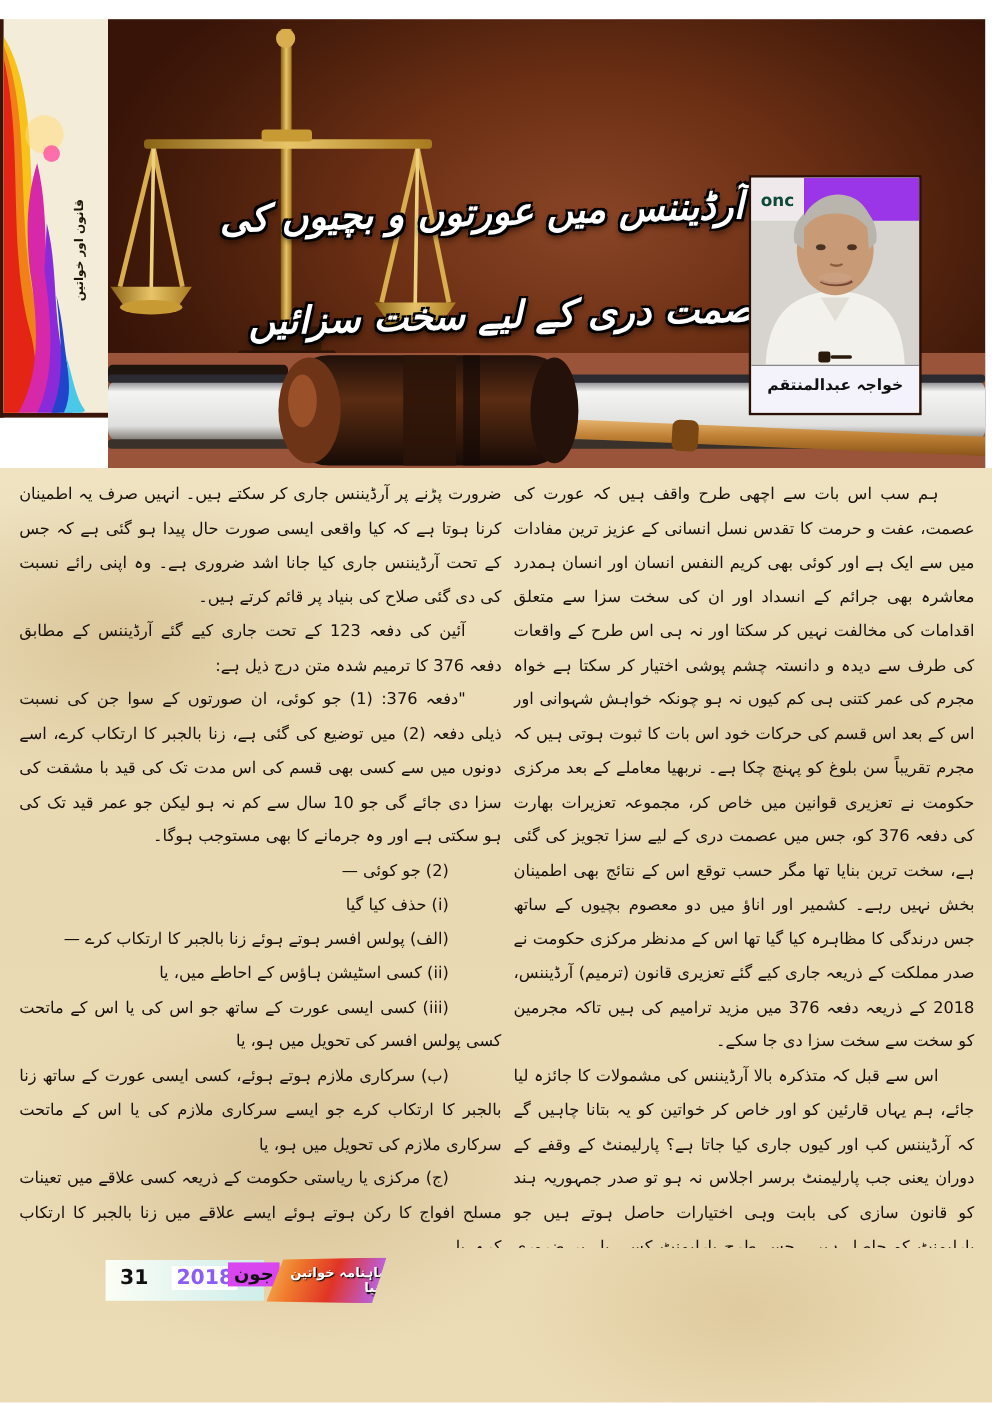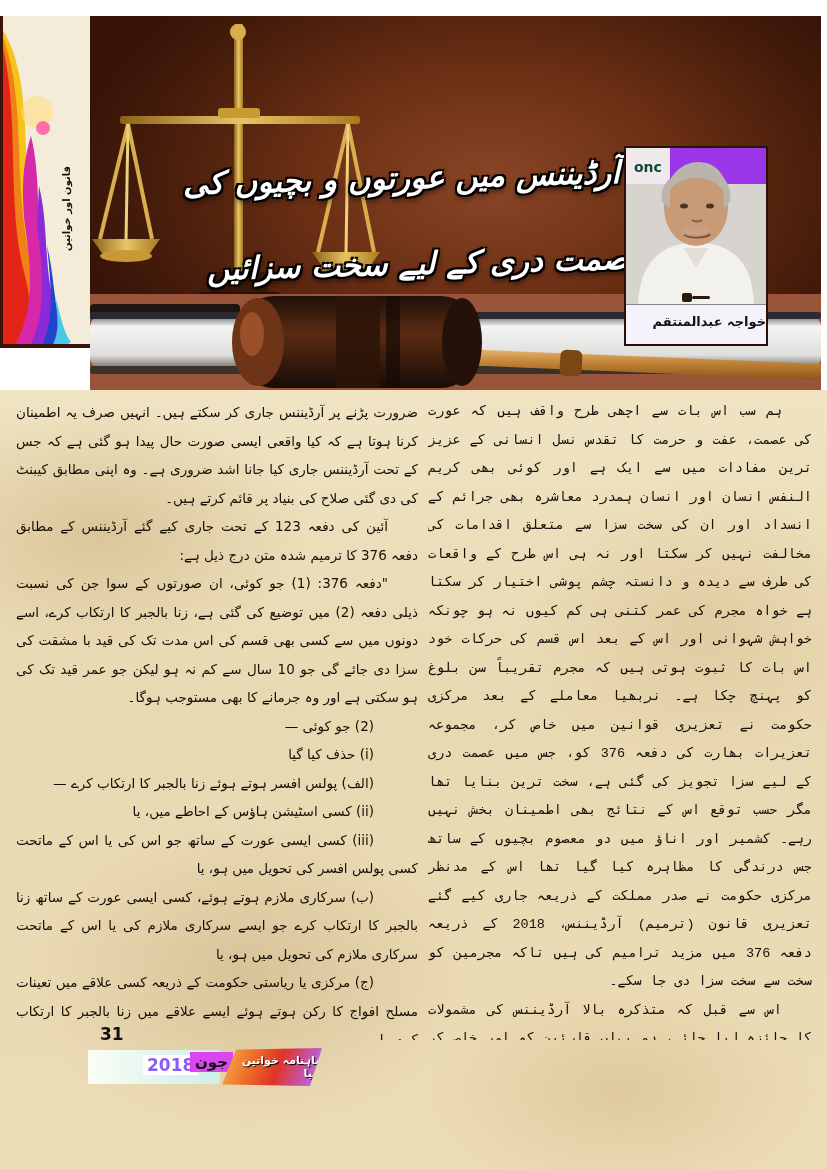--- a/index.html
+++ b/index.html
@@ -54,43 +54,43 @@
   .header-band { position:absolute; left:0; bottom:0; width:731px; height:96px; }
 
   
   .author {
     position:absolute; right:55px; top:96px; width:140px; height:196px;
     background:#dad6d2; box-shadow:0 0 0 2px #2a1006; overflow:hidden;margin-top:36px;
   }
   .author-photo { position:absolute; left:0; top:0; width:140px; height:156px; }
   .author-caption {
     position:absolute; left:0; bottom:0; width:140px; height:40px; background:#f4f2fb;
-    border-top:1px solid #888; text-align:right; direction:rtl;
+    border-top:1px solid #888; text-align:center; direction:rtl;
   }
   .author-caption .name { font-size:13px; font-weight:bold; color:#111; line-height:34px; }
   .mini-gavel { position:absolute; left:52px; top:-16px; }
 
   
   .col {
     position:absolute; top:398px; height:642px; overflow:hidden;
     direction:rtl; color:#171008; font-size:13.5px; line-height:28.5px;
     text-align:justify;
   }
-  .col-right { right:15px; width:384px;font-family:Liberation Mono, monospace; }
+  .col-right { right:15px; width:384px; }
   .col-left  { left:16px;  width:402px; }
   .col p { text-indent:30px; }
   .col p.cont { text-indent:0; }
   .col p.clause { text-indent:44px; }
 
   
   .footer-strip {
     position:absolute; left:88px; top:1050px; width:132px; height:34px;
     background:linear-gradient(90deg,#fbfef5 0%, #e2f4ef 55%, #cfeeea 100%);
   }
-  .page-number { position:absolute; left:100px; top:1024px; font-size:17px; font-weight:bold; color:#111; }
+  .page-number { position:absolute; left:100px; top:1055px; font-size:17px; font-weight:bold; color:#111; }
   .footer-year { position:absolute; left:143px; top:1055px; font-size:17px; font-weight:bold; color:#8b5cf6; background:#ffffff; padding:0 4px; }
   .footer-month { position:absolute; left:190px; top:1052px; font-size:15px; font-weight:bold; color:#111; background:#d946ef; padding:1px 5px; direction:rtl; }
   .footer-banner {
     position:absolute; left:222px; top:1048px; width:100px; height:38px;
     background:linear-gradient(110deg,#f6b65a 0%, #ef7a2c 25%, #e03426 55%, #c05ac8 85%, #b08ae0 100%);
     clip-path:polygon(14% 4%, 100% 0, 88% 100%, 0 96%);
     display:flex; align-items:center; justify-content:center;
   }
   .footer-banner .txt { font-size:11px; font-weight:bold; color:#fff; direction:rtl; text-shadow:1px 1px 1px #000; }
 </style>
@@ -221,21 +221,21 @@
       </div>
     </div>
   </div>
 
   <div class="col col-right">
     <p>ہم سب اس بات سے اچھی طرح واقف ہیں کہ عورت کی عصمت، عفت و حرمت کا تقدس نسل انسانی کے عزیز ترین مفادات میں سے ایک ہے اور کوئی بھی کریم النفس انسان اور انسان ہمدرد معاشرہ بھی جرائم کے انسداد اور ان کی سخت سزا سے متعلق اقدامات کی مخالفت نہیں کر سکتا اور نہ ہی اس طرح کے واقعات کی طرف سے دیدہ و دانستہ چشم پوشی اختیار کر سکتا ہے خواہ مجرم کی عمر کتنی ہی کم کیوں نہ ہو چونکہ خواہش شہوانی اور اس کے بعد اس قسم کی حرکات خود اس بات کا ثبوت ہوتی ہیں کہ مجرم تقریباً سن بلوغ کو پہنچ چکا ہے۔ نربھیا معاملے کے بعد مرکزی حکومت نے تعزیری قوانین میں خاص کر، مجموعہ تعزیرات بھارت کی دفعہ 376 کو، جس میں عصمت دری کے لیے سزا تجویز کی گئی ہے، سخت ترین بنایا تھا مگر حسب توقع اس کے نتائج بھی اطمینان بخش نہیں رہے۔ کشمیر اور اناؤ میں دو معصوم بچیوں کے ساتھ جس درندگی کا مظاہرہ کیا گیا تھا اس کے مدنظر مرکزی حکومت نے صدر مملکت کے ذریعہ جاری کیے گئے تعزیری قانون (ترمیم) آرڈیننس، 2018 کے ذریعہ دفعہ 376 میں مزید ترامیم کی ہیں تاکہ مجرمین کو سخت سے سخت سزا دی جا سکے۔</p>
     <p>اس سے قبل کہ متذکرہ بالا آرڈیننس کی مشمولات کا جائزہ لیا جائے، ہم یہاں قارئین کو اور خاص کر خواتین کو یہ بتانا چاہیں گے کہ آرڈیننس کب اور کیوں جاری کیا جاتا ہے؟ پارلیمنٹ کے وقفے کے دوران یعنی جب پارلیمنٹ برسر اجلاس نہ ہو تو صدر جمہوریہ ہند کو قانون سازی کی بابت وہی اختیارات حاصل ہوتے ہیں جو پارلیمنٹ کو حاصل ہیں۔ جس طرح پارلیمنٹ کسی بل پر ضروری بحث اور غور و فکر کے بعد اسے منظوری دیتی ہے اور بعد ازاں وہ بل صدر کی منظوری کے بعد قانون کی شکل اختیار کر لیتا ہے اسی طرح صدر بھی پارلیمنٹ کے وقفے کے دوران</p>
   </div>
 
   <div class="col col-left">
-    <p class="cont">ضرورت پڑنے پر آرڈیننس جاری کر سکتے ہیں۔ انہیں صرف یہ اطمینان کرنا ہوتا ہے کہ کیا واقعی ایسی صورت حال پیدا ہو گئی ہے کہ جس کے تحت آرڈیننس جاری کیا جانا اشد ضروری ہے۔ وہ اپنی مطابق کیبنٹ کی دی گئی صلاح کی بنیاد پر قائم کرتے ہیں۔</p>
+    <p class="cont">ضرورت پڑنے پر آرڈیننس جاری کر سکتے ہیں۔ انہیں صرف یہ اطمینان کرنا ہوتا ہے کہ کیا واقعی ایسی صورت حال پیدا ہو گئی ہے کہ جس کے تحت آرڈیننس جاری کیا جانا اشد ضروری ہے۔ وہ اپنی رائے نسبت کی دی گئی صلاح کی بنیاد پر قائم کرتے ہیں۔</p>
     <p>آئین کی دفعہ 123 کے تحت جاری کیے گئے آرڈیننس کے مطابق دفعہ 376 کا ترمیم شدہ متن درج ذیل ہے:</p>
     <p>"دفعہ 376: (1) جو کوئی، ان صورتوں کے سوا جن کی نسبت ذیلی دفعہ (2) میں توضیع کی گئی ہے، زنا بالجبر کا ارتکاب کرے، اسے دونوں میں سے کسی بھی قسم کی اس مدت تک کی قید با مشقت کی سزا دی جائے گی جو 10 سال سے کم نہ ہو لیکن جو عمر قید تک کی ہو سکتی ہے اور وہ جرمانے کا بھی مستوجب ہوگا۔</p>
     <p class="clause">(2) جو کوئی —</p>
     <p class="clause">(i) حذف کیا گیا</p>
     <p class="clause">(الف) پولس افسر ہوتے ہوئے زنا بالجبر کا ارتکاب کرے —</p>
     <p class="clause">(ii) کسی اسٹیشن ہاؤس کے احاطے میں، یا</p>
     <p class="clause">(iii) کسی ایسی عورت کے ساتھ جو اس کی یا اس کے ماتحت کسی پولس افسر کی تحویل میں ہو، یا</p>
     <p class="clause">(ب) سرکاری ملازم ہوتے ہوئے، کسی ایسی عورت کے ساتھ زنا بالجبر کا ارتکاب کرے جو ایسے سرکاری ملازم کی یا اس کے ماتحت سرکاری ملازم کی تحویل میں ہو، یا</p>
     <p class="clause">(ج) مرکزی یا ریاستی حکومت کے ذریعہ کسی علاقے میں تعینات مسلح افواج کا رکن ہوتے ہوئے ایسے علاقے میں زنا بالجبر کا ارتکاب کرے، یا</p>
   </div>

